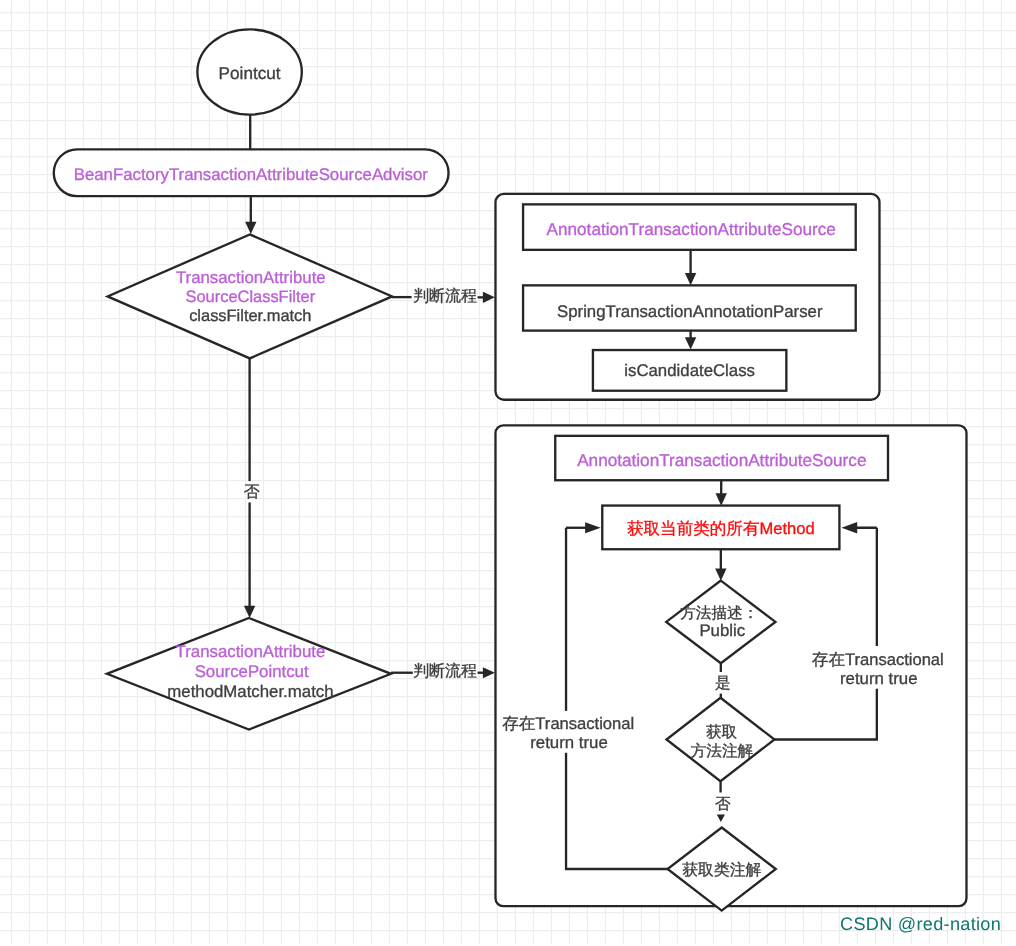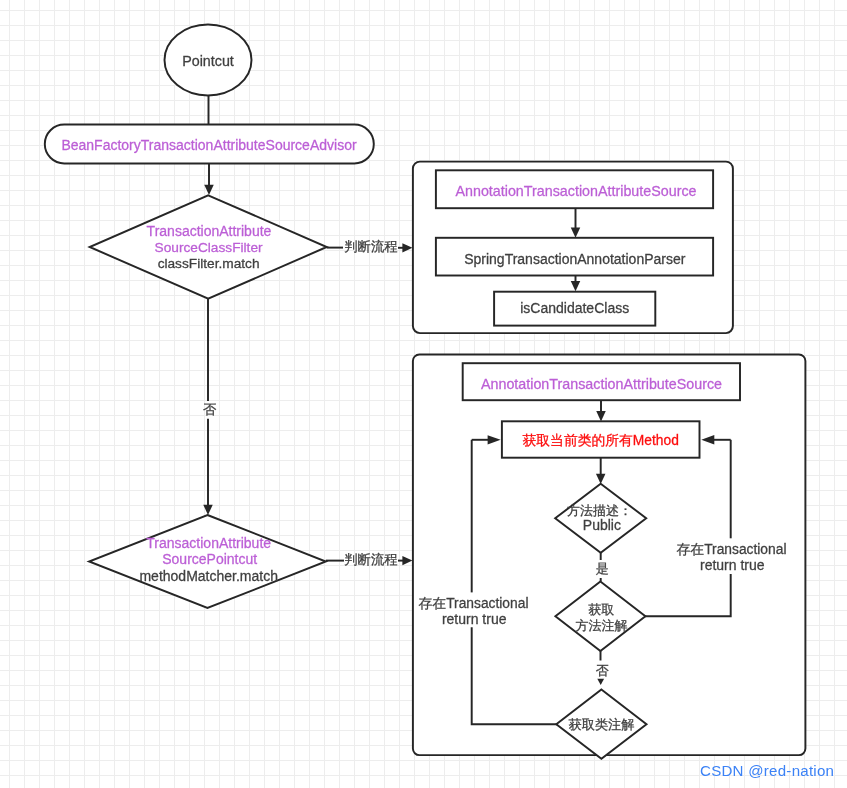--- a/index.html
+++ b/index.html
@@ -4,21 +4,21 @@
 <title>Flowchart</title>
 <style>
   html,body{margin:0;padding:0;}
   body{
     width:847px;height:788px;overflow:hidden;background:#ffffff;
     font-family:"Liberation Sans",sans-serif;
   }
   #canvas{position:relative;width:734px;height:788px;}
   #grid{position:absolute;left:0;top:0;width:847px;height:788px;}
   #flow{position:absolute;left:0;top:0;width:847px;height:788px;}
-  .wm{position:absolute;left:700px;top:762px;color:#3b82f6;font-size:15.1px;letter-spacing:.25px;white-space:nowrap;text-align:center;}
+  .wm{position:absolute;left:700px;top:762px;color:#0f766e;font-size:15.1px;letter-spacing:.25px;white-space:nowrap;text-align:center;}
 </style>
 </head>
 <body>
 
 <div id="canvas">
   <svg id="grid" viewBox="0 0 847 788">
       <g stroke="#ededed" stroke-width="1">
         <line x1="9.5" y1="0" x2="9.5" y2="788"></line>
         <line x1="24.5" y1="0" x2="24.5" y2="788"></line>
         <line x1="39.5" y1="0" x2="39.5" y2="788"></line>

